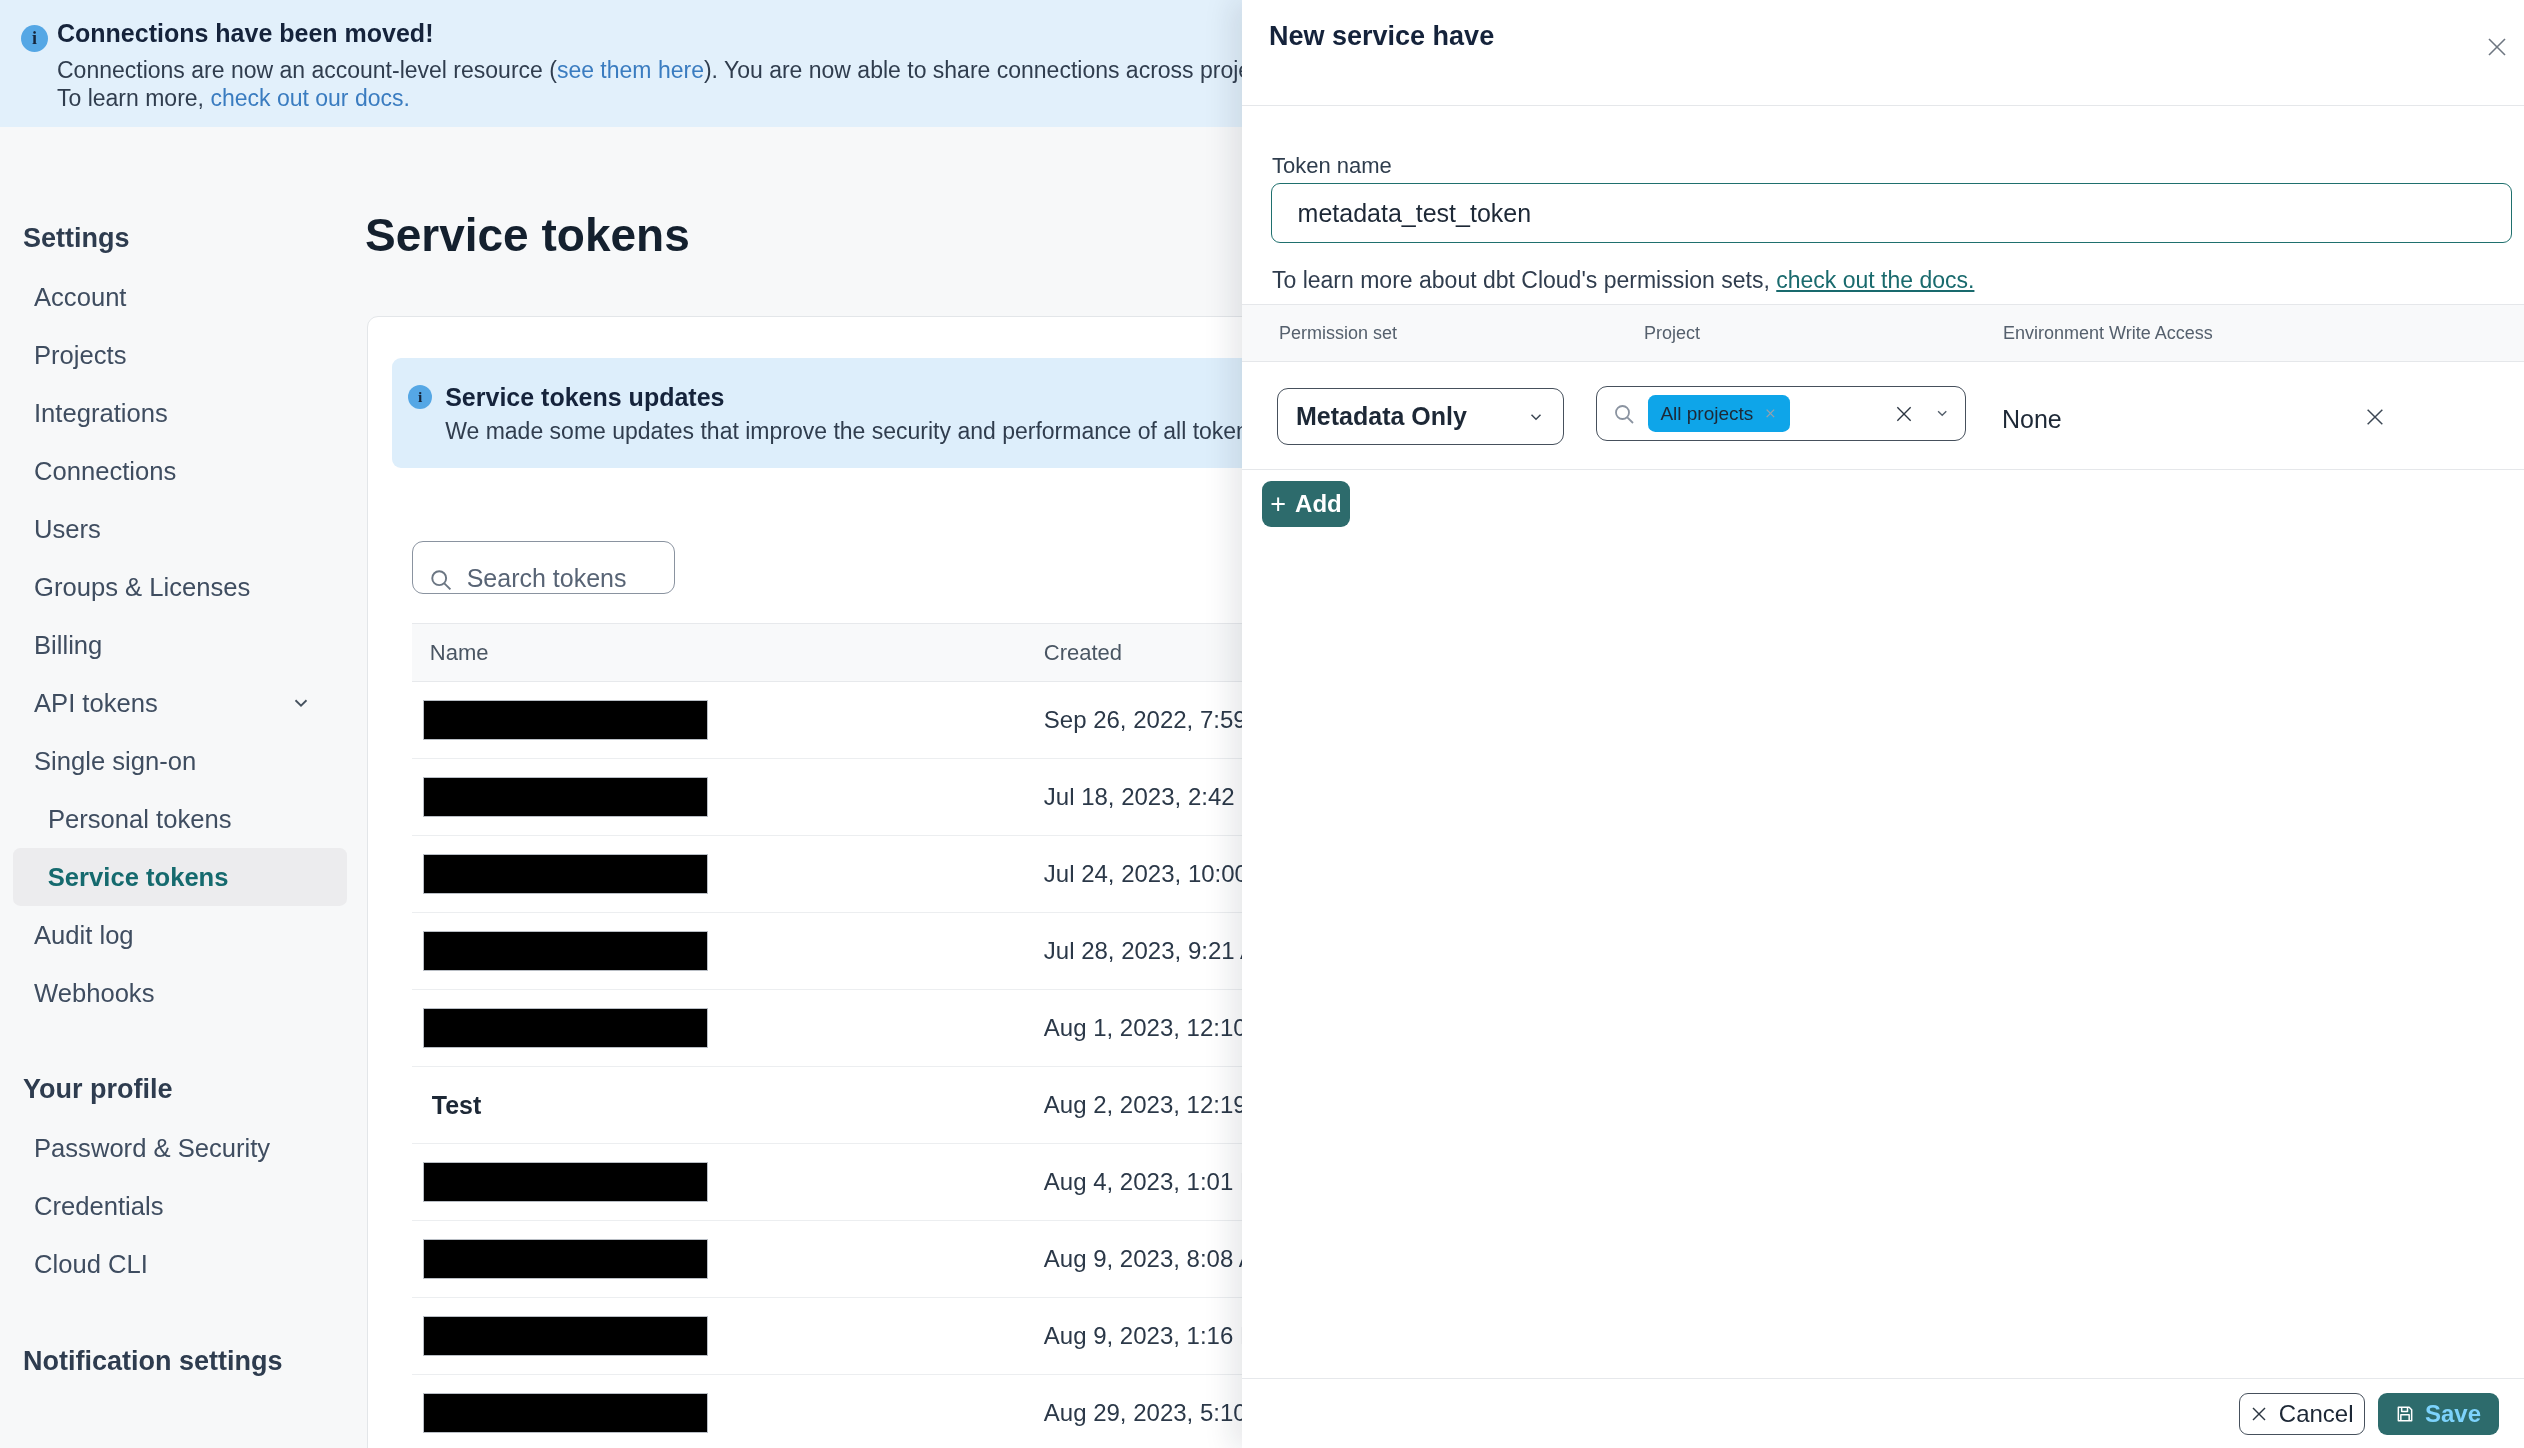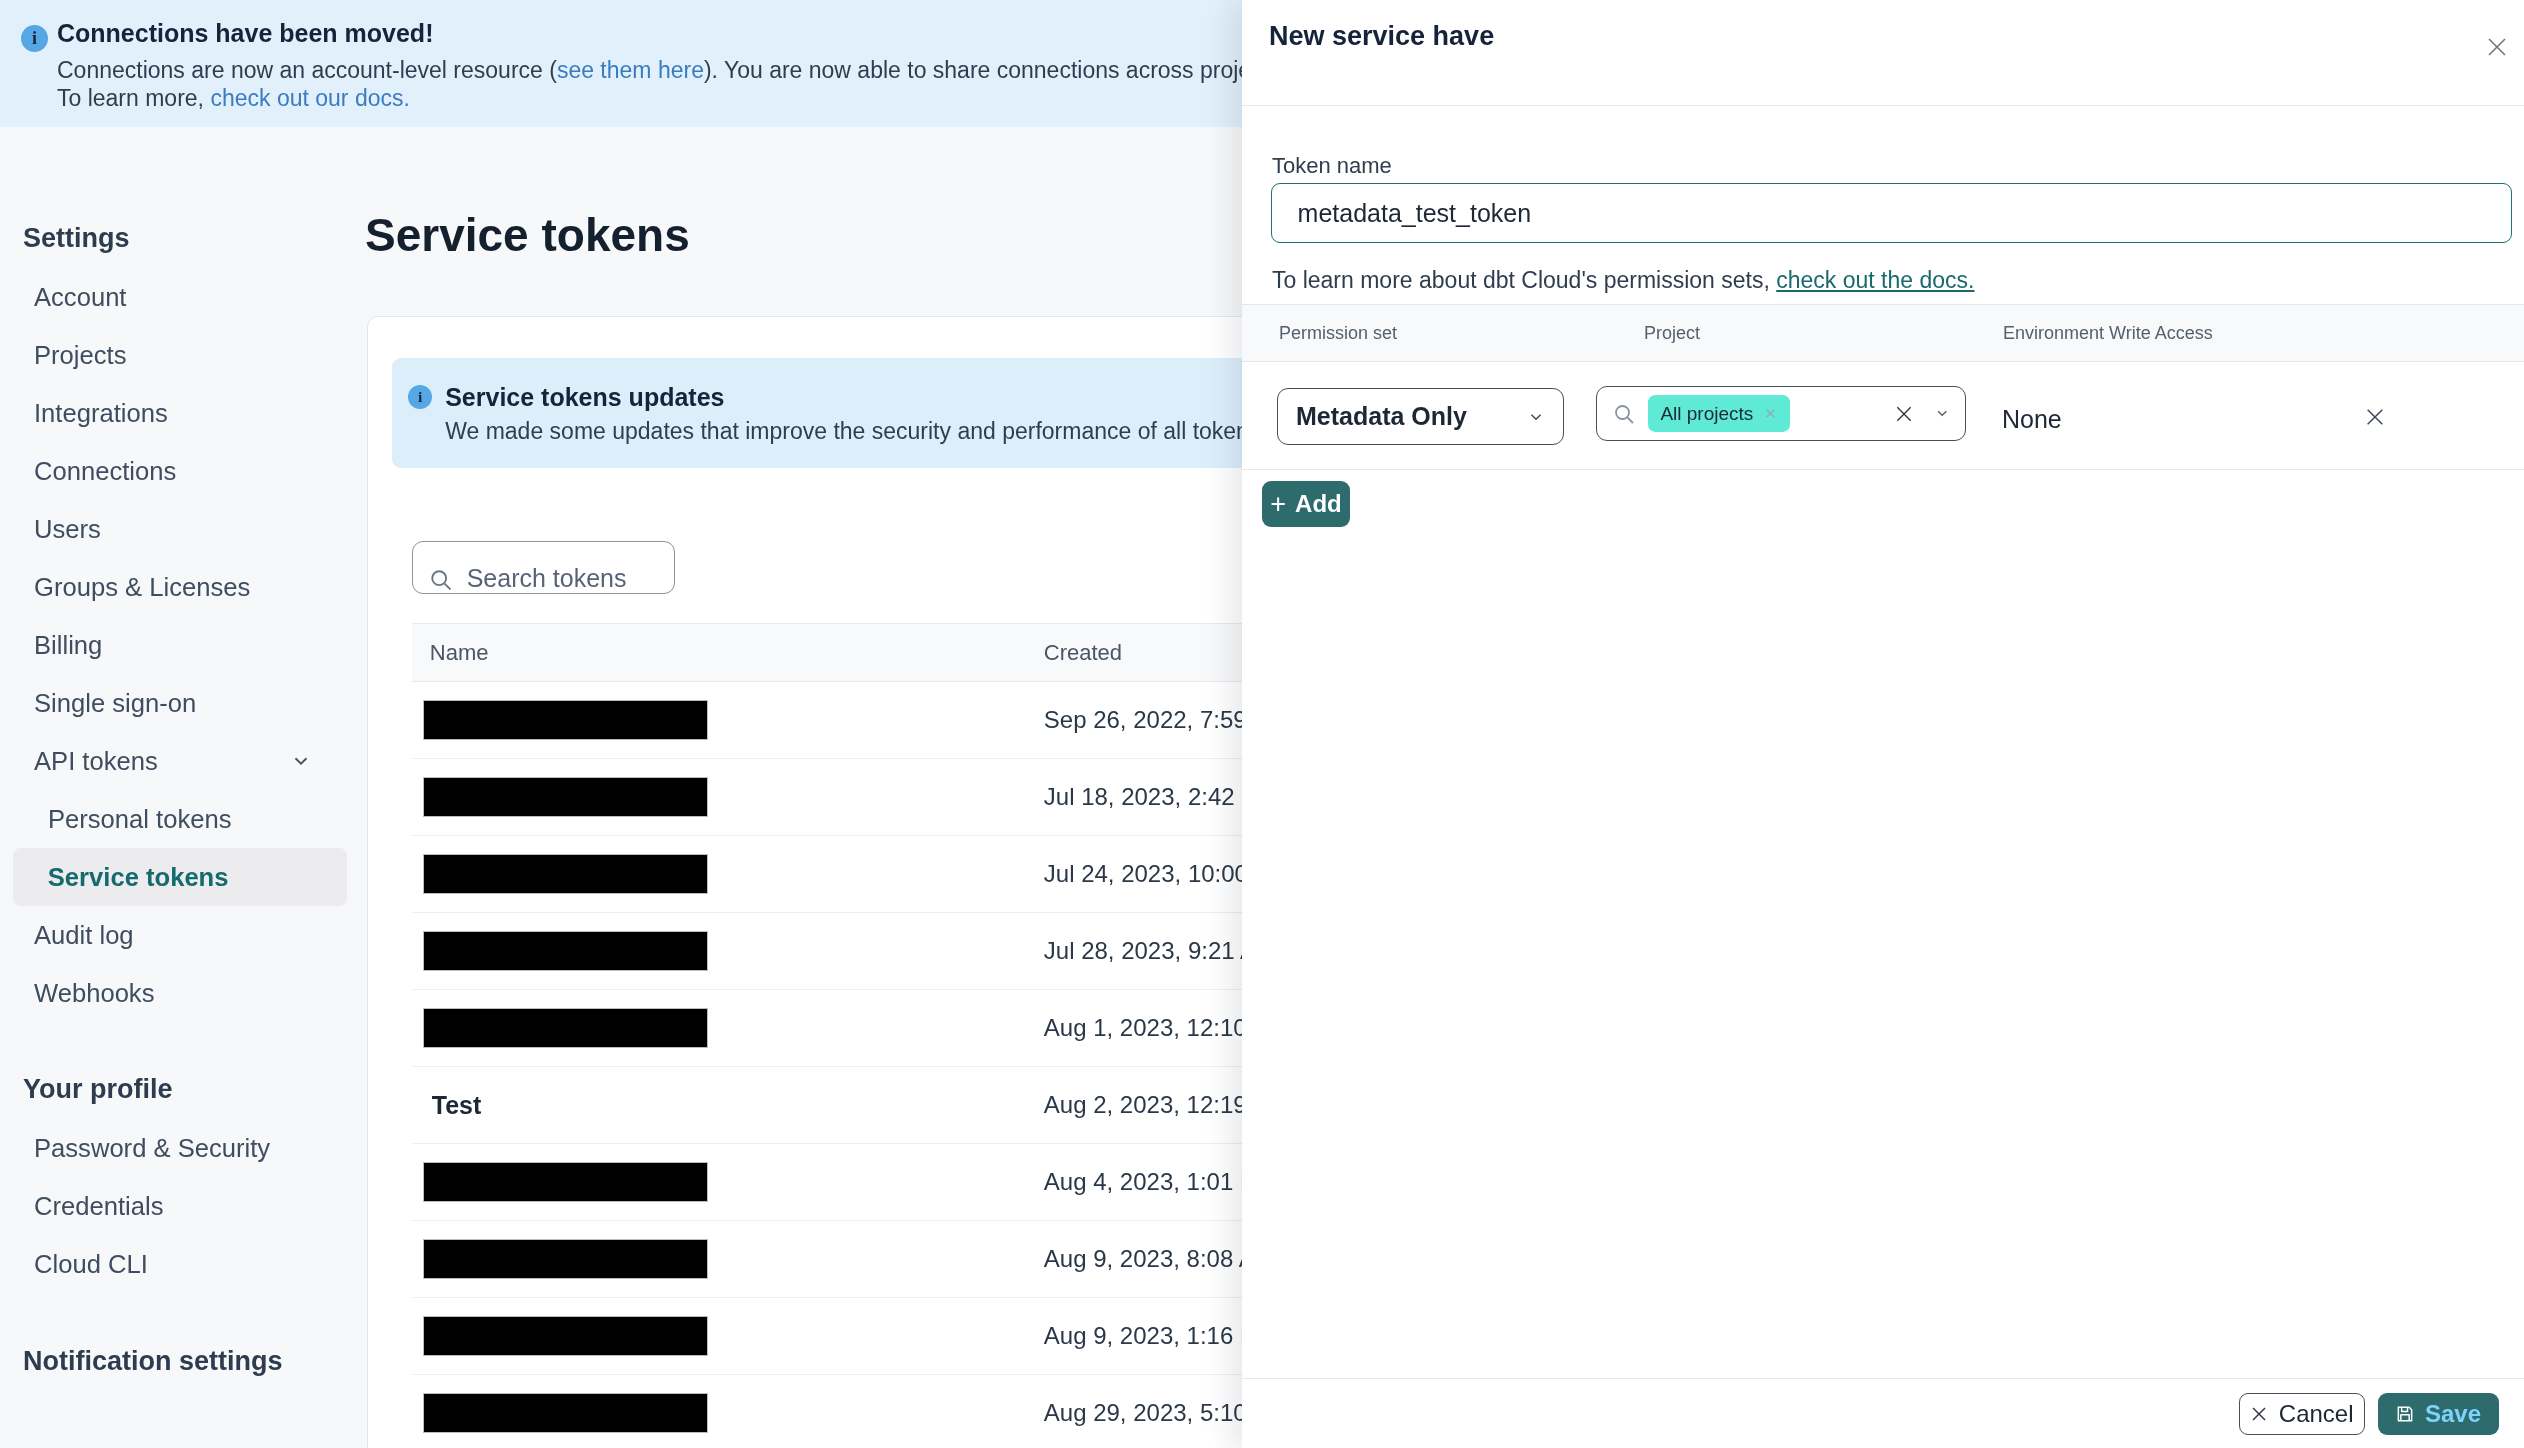--- a/index.html
+++ b/index.html
@@ -135,21 +135,21 @@
     border: 1.4px solid #46505c; border-radius: 11px; background: #fff;
     display: flex; align-items: center; padding: 0 18px; cursor: pointer; gap: 23px;
   }
   .select-box .val { font-size: 25px; font-weight: 600; color: #1d2836; flex: 1; }
   .combo-box {
     position: absolute; left: 354px; top: 386px; width: 370px; height: 55px;
     border: 1.4px solid #46505c; border-radius: 11px; background: #fff;
     display: flex; align-items: center; padding: 0 14.6px; cursor: text;
   }
   .chip {
-    margin-left: 12px; height: 37px; background: #5eead4; border-radius: 7.3px;
+    margin-left: 12px; height: 37px; background: #0ea5e9; border-radius: 7.3px;
     display: flex; align-items: center; padding: 0 12.8px; gap: 11px;
   }
   .chip .chip-label { font-size: 19px; color: #1d2836; }
   .combo-spacer { flex: 1; }
   .combo-clear { color: #2c3642; cursor: pointer; margin-right: 20px; }
   .combo-chevron { color: #545f6b; cursor: pointer; }
   .env-none { position: absolute; left: 760px; top: 405px; font-size: 25px; color: #1d2836; }
   .row-delete { position: absolute; left: 1122px; top: 406px; color: #3c4754; cursor: pointer; }
   .pdiv2 { position: absolute; top: 469px; left: 0; right: 0; height: 0.9px; background: #e5e7ea; }
 
@@ -207,29 +207,29 @@
       <div class="side-item">
         <span>Users</span>
       </div>
       <div class="side-item">
         <span>Groups &amp; Licenses</span>
       </div>
       <div class="side-item">
         <span>Billing</span>
       </div>
       <div class="side-item">
-        <span>Single sign-on</span>
-      </div>
-      <div class="side-item">
         <span>API tokens</span>
         <span class="side-chevron">
           <svg width="22" height="22" viewBox="0 0 24 24" fill="none" stroke="currentColor" stroke-width="2">
             <polyline points="6,9 12,15 18,9"></polyline>
           </svg>
         </span>
+      </div>
+      <div class="side-item">
+        <span>Single sign-on</span>
       </div>
       <div class="side-item indent">
         <span>Personal tokens</span>
       </div>
       <div class="side-item indent active">
         <span>Service tokens</span>
       </div>
       <div class="side-item">
         <span>Audit log</span>
       </div>

